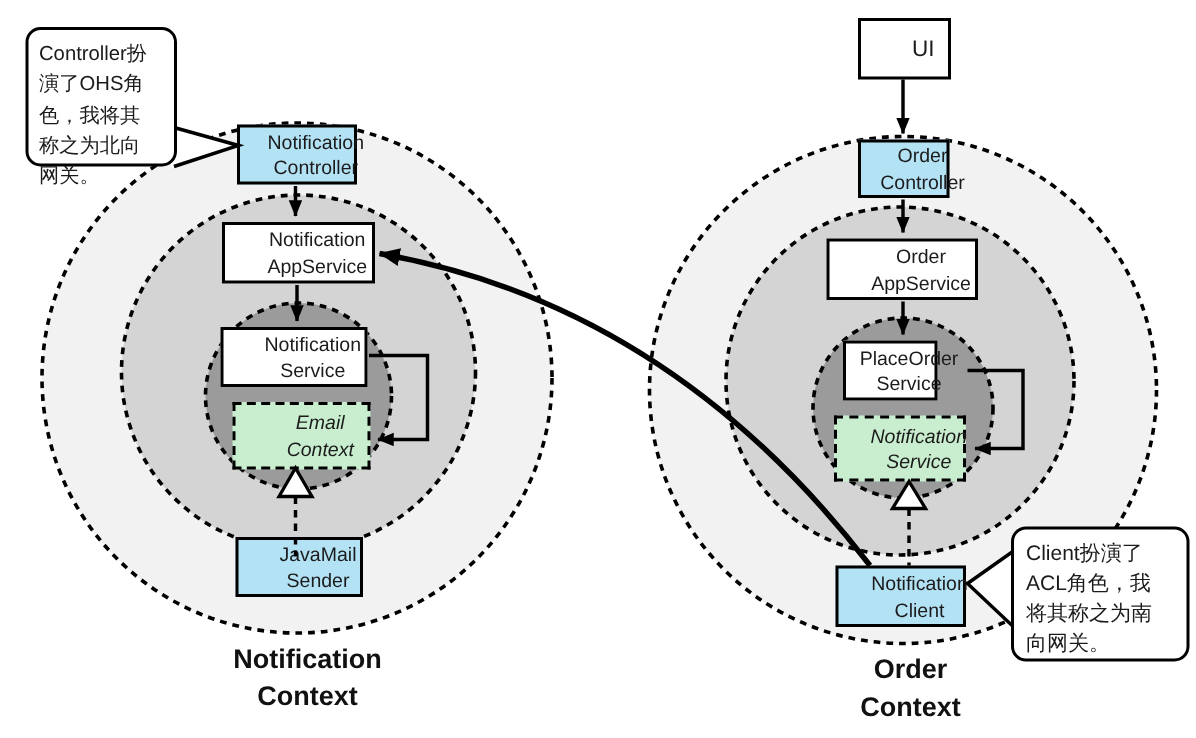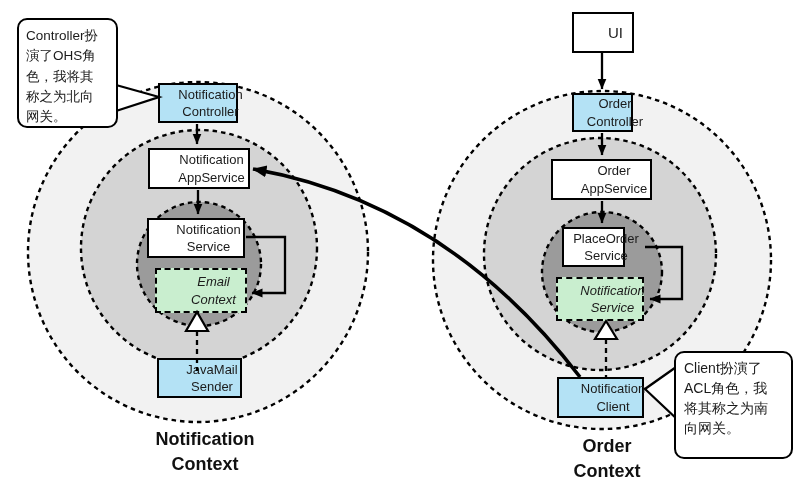--- a/index.html
+++ b/index.html
@@ -17,22 +17,22 @@
   .box.green{background:#c9eecf;border-style:dashed;font-style:italic;}
   .box.ui-box{font-size:15px;}
   .ctx-label{
     position:absolute;text-align:center;font-weight:bold;font-size:18px;line-height:25px;
     white-space:pre-line;z-index:10;color:#111;
   }
   .callout{
     position:absolute;box-sizing:border-box;border:2.5px solid #000;border-radius:10px;
     background:#fff;z-index:30;white-space:pre-line;
   }
-  .callout.left{left:17px;top:18px;width:101px;height:110px;padding:6px 7px;font-size:13.5px;line-height:20.3px;}
-  .callout.right{left:674px;top:351px;width:119px;height:108px;padding:5px 8px;font-size:14px;line-height:20px;}
+  .callout.left{left:17px;top:18px;width:101px;height:93px;padding:6px 7px;font-size:13.5px;line-height:20.3px;}
+  .callout.right{left:674px;top:351px;width:119px;height:90px;padding:5px 8px;font-size:14px;line-height:20px;}
   .overlay{z-index:20;pointer-events:none;}
   .underlay{z-index:0;}
 </style>
 </head>
 <body>
 
 <div class="stage">
 
   <svg class="layer underlay" viewBox="0 0 797 492">
     <g stroke="#000" stroke-width="2.4" stroke-dasharray="4.5 4">

